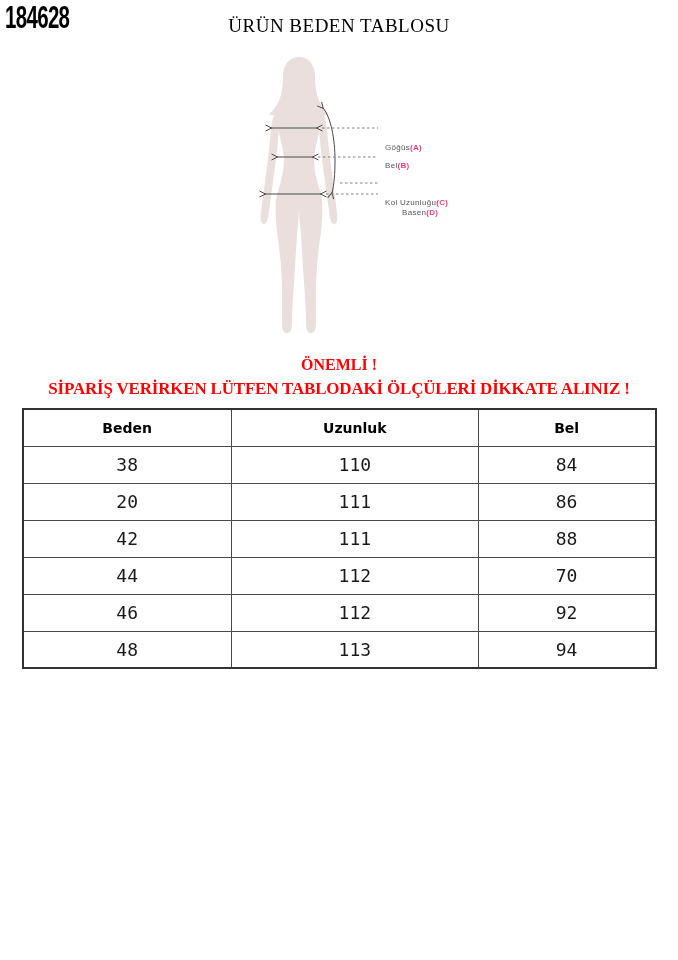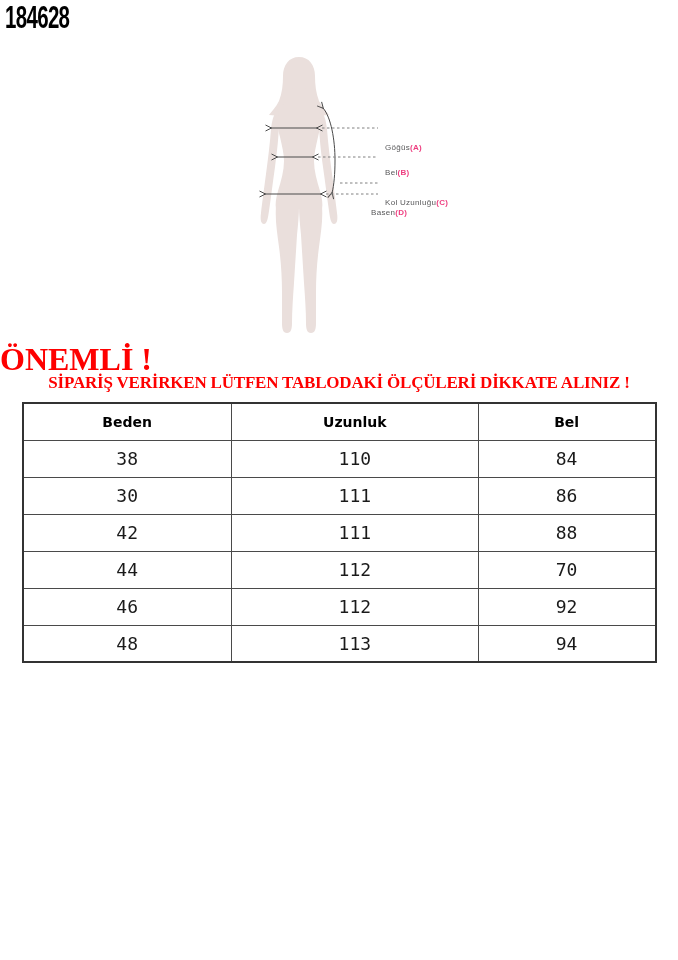--- a/index.html
+++ b/index.html
@@ -33,29 +33,29 @@
   .diagram{position:relative;height:290px;}
   .diagram svg{position:absolute;left:0;top:0;}
   .m-label{
     position:absolute;
     font-family:"Liberation Sans",sans-serif;
     font-size:8px;line-height:10px;letter-spacing:0.3px;
     color:var(--label-gray);white-space:nowrap;margin-top:20px;
   }
   .m-label .letter{color:var(--marker-pink);font-weight:700;}
   .m-label-gogus{left:385px;top:68px;}
-  .m-label-bel{left:385px;top:93px;}
+  .m-label-bel{left:385px;top:86px;}
   .m-label-kol{left:385px;top:123px;}
-  .m-label-basen{left:371px;top:133px;}
+  .m-label-basen{left:402px;top:133px;}
 
   
   .notice-heading{
-    
+    margin-top:6px;text-align:center;
     font-family:"Liberation Serif",serif;font-weight:700;
-    font-size:32px;line-height:28px;color:var(--notice-red);
+    font-size:16px;line-height:28px;color:var(--notice-red);
   }
   .notice-subheading{
     text-align:center;
     font-family:"Liberation Serif",serif;font-weight:700;
     font-size:17px;line-height:19px;color:var(--notice-red);
     letter-spacing:-0.2px;
   }
 
   
   .size-table{
@@ -79,20 +79,21 @@
   .col-uzunluk{width:39%;}
   .col-bel{width:28%;}
 </style>
 </head>
 <body>
 
 <div class="page">
 
   <div class="header">
     <div class="product-code">184628</div>
+    <div class="page-title">ÜRÜN BEDEN TABLOSU</div>
   </div>
 
   <div class="diagram">
     <svg width="678" height="290" viewBox="0 0 678 290">
       <defs>
         <marker id="ah" viewBox="0 0 8 8" refX="1.5" refY="4" markerWidth="8" markerHeight="8" orient="auto-start-reverse" markerUnits="userSpaceOnUse">
           <path d="M7,1 L1,4 L7,7" fill="none" stroke="var(--arrow-gray)" stroke-width="1"></path>
         </marker>
       </defs>
 
@@ -167,21 +168,21 @@
         <th>Bel</th>
       </tr>
     </thead>
     <tbody>
       <tr>
         <td>38</td>
         <td>110</td>
         <td>84</td>
       </tr>
       <tr>
-        <td>30</td>
+        <td>20</td>
         <td>111</td>
         <td>86</td>
       </tr>
       <tr>
         <td>42</td>
         <td>111</td>
         <td>88</td>
       </tr>
       <tr>
         <td>44</td>

